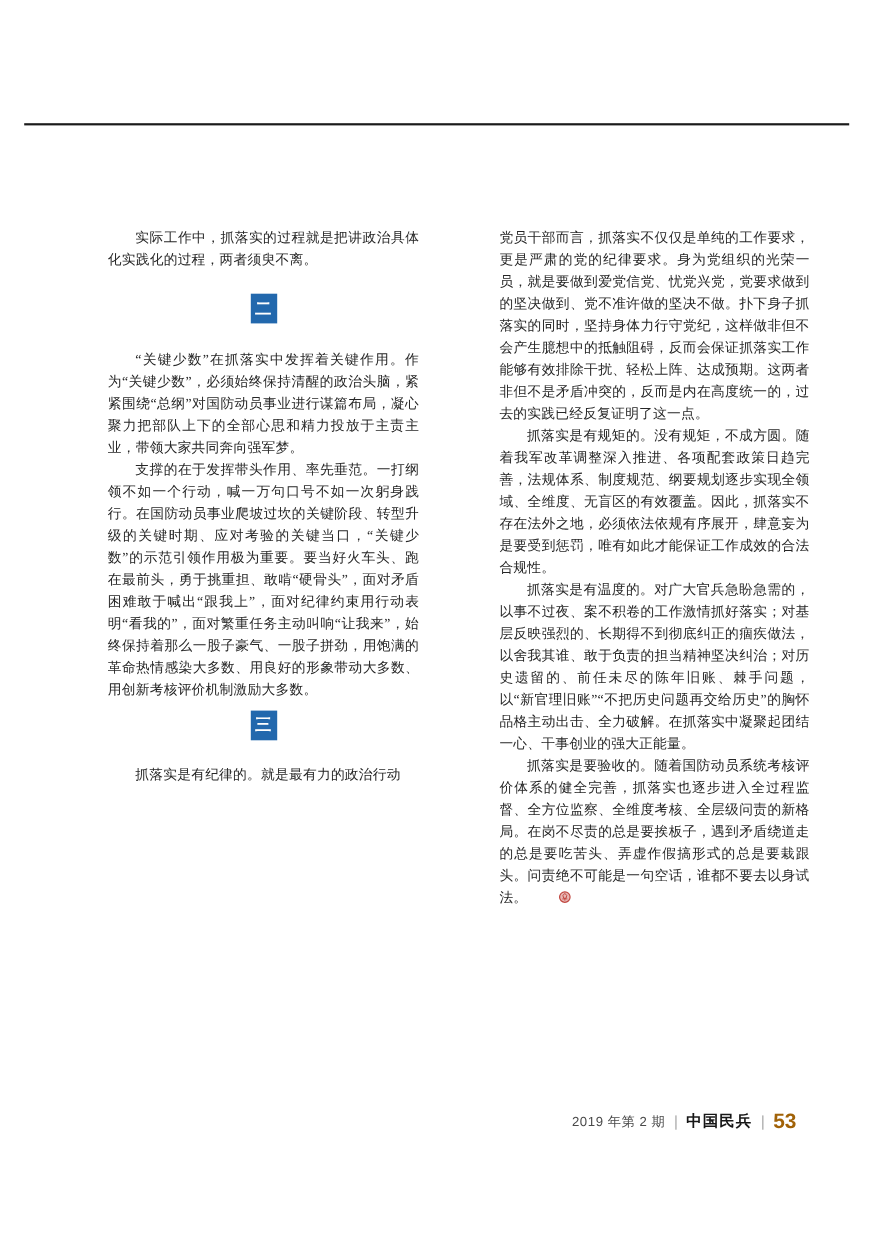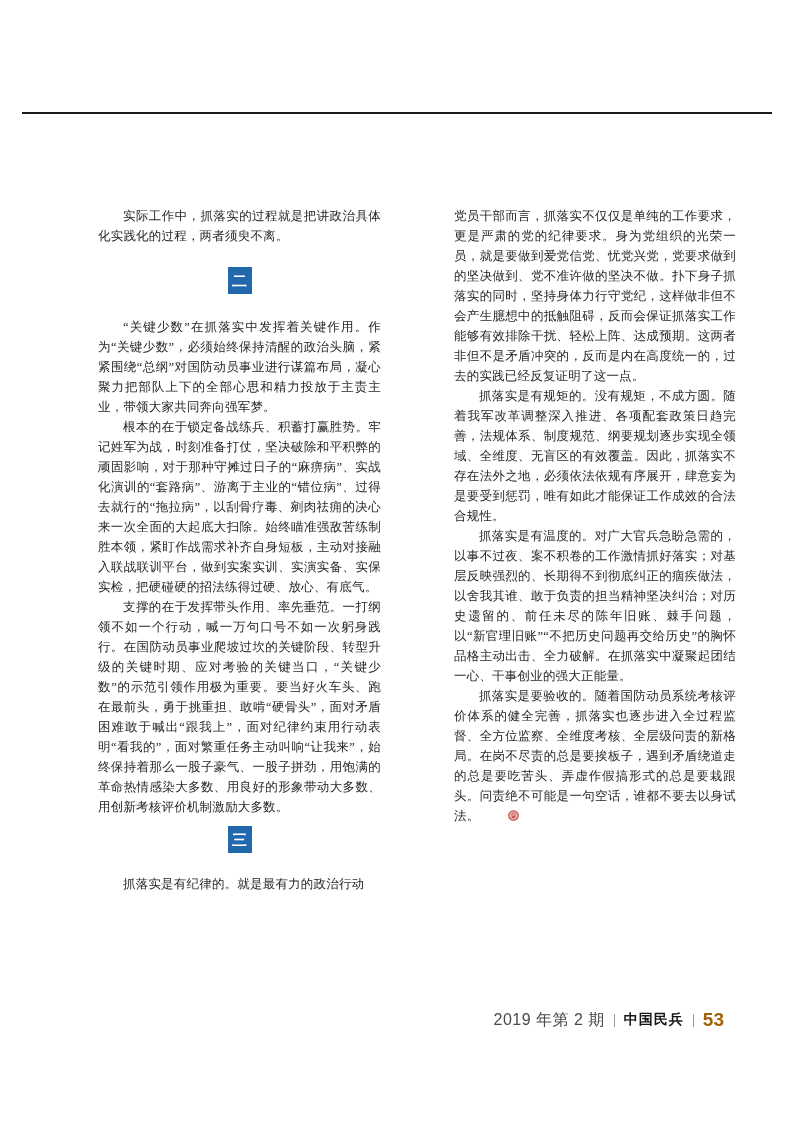--- a/index.html
+++ b/index.html
@@ -32,42 +32,41 @@
   .section-marker.second{margin-top:9px;margin-bottom:21px;}
   .end-mark{
     display:inline-block;width:11px;height:11px;margin-left:4px;
     vertical-align:-1px;
   }
   .footer{
     position:absolute;top:1009px;right:70px;height:22px;
     display:flex;align-items:center;gap:9px;
     font-family:"Liberation Sans","DejaVu Sans",sans-serif;
   }
-  .footer-issue{font-size:16px;color:#4a4a4a;letter-spacing:0.5px;}
+  .footer-issue{font-size:12px;color:#4a4a4a;letter-spacing:0.5px;}
   .footer-sep{width:1px;height:13px;background:#9a9a9a;}
   .footer-magazine{font-size:14px;color:#161616;font-weight:600;letter-spacing:1px;}
   .footer-page{font-size:19px;color:#a16207;font-weight:bold;
     font-family:"Liberation Sans","DejaVu Sans",sans-serif;}
 </style>
 </head>
 <body>
 
 <div class="page">
 
   <div class="top-rule"></div>
 
   <div class="col col-left">
     <p class="para">实际工作中，抓落实的过程就是把讲政治具体化实践化的过程，两者须臾不离。</p>
 
     <div class="section-marker">
       <span>二</span>
     </div>
 
     <p class="para">“关键少数”在抓落实中发挥着关键作用。作为“关键少数”，必须始终保持清醒的政治头脑，紧紧围绕“总纲”对国防动员事业进行谋篇布局，凝心聚力把部队上下的全部心思和精力投放于主责主业，带领大家共同奔向强军梦。</p>
-    <p class="para">根本的在于锁定备战练兵、积蓄打赢胜势。牢记姓军为战，时刻准备打仗，坚决破除和平积弊的顽固影响，对于那种守摊过日子的“麻痹病”、实战化演训的“套路病”、游离于主业的“错位病”、过得去就行的“拖拉病”，以刮骨疗毒、剜肉祛痈的决心来一次全面的大起底大扫除。始终瞄准强敌苦练制胜本领，紧盯作战需求补齐自身短板，主动对接融入联战联训平台，做到实案实训、实演实备、实保实检，把硬碰硬的招法练得过硬、放心、有底气。</p>
     <p class="para">支撑的在于发挥带头作用、率先垂范。一打纲领不如一个行动，喊一万句口号不如一次躬身践行。在国防动员事业爬坡过坎的关键阶段、转型升级的关键时期、应对考验的关键当口，“关键少数”的示范引领作用极为重要。要当好火车头、跑在最前头，勇于挑重担、敢啃“硬骨头”，面对矛盾困难敢于喊出“跟我上”，面对纪律约束用行动表明“看我的”，面对繁重任务主动叫响“让我来”，始终保持着那么一股子豪气、一股子拼劲，用饱满的革命热情感染大多数、用良好的形象带动大多数、用创新考核评价机制激励大多数。</p>
 
     <div class="section-marker second">
       <span>三</span>
     </div>
 
     <p class="para">抓落实是有纪律的。就是最有力的政治行动</p>
   </div>
 
   <div class="col col-right">

